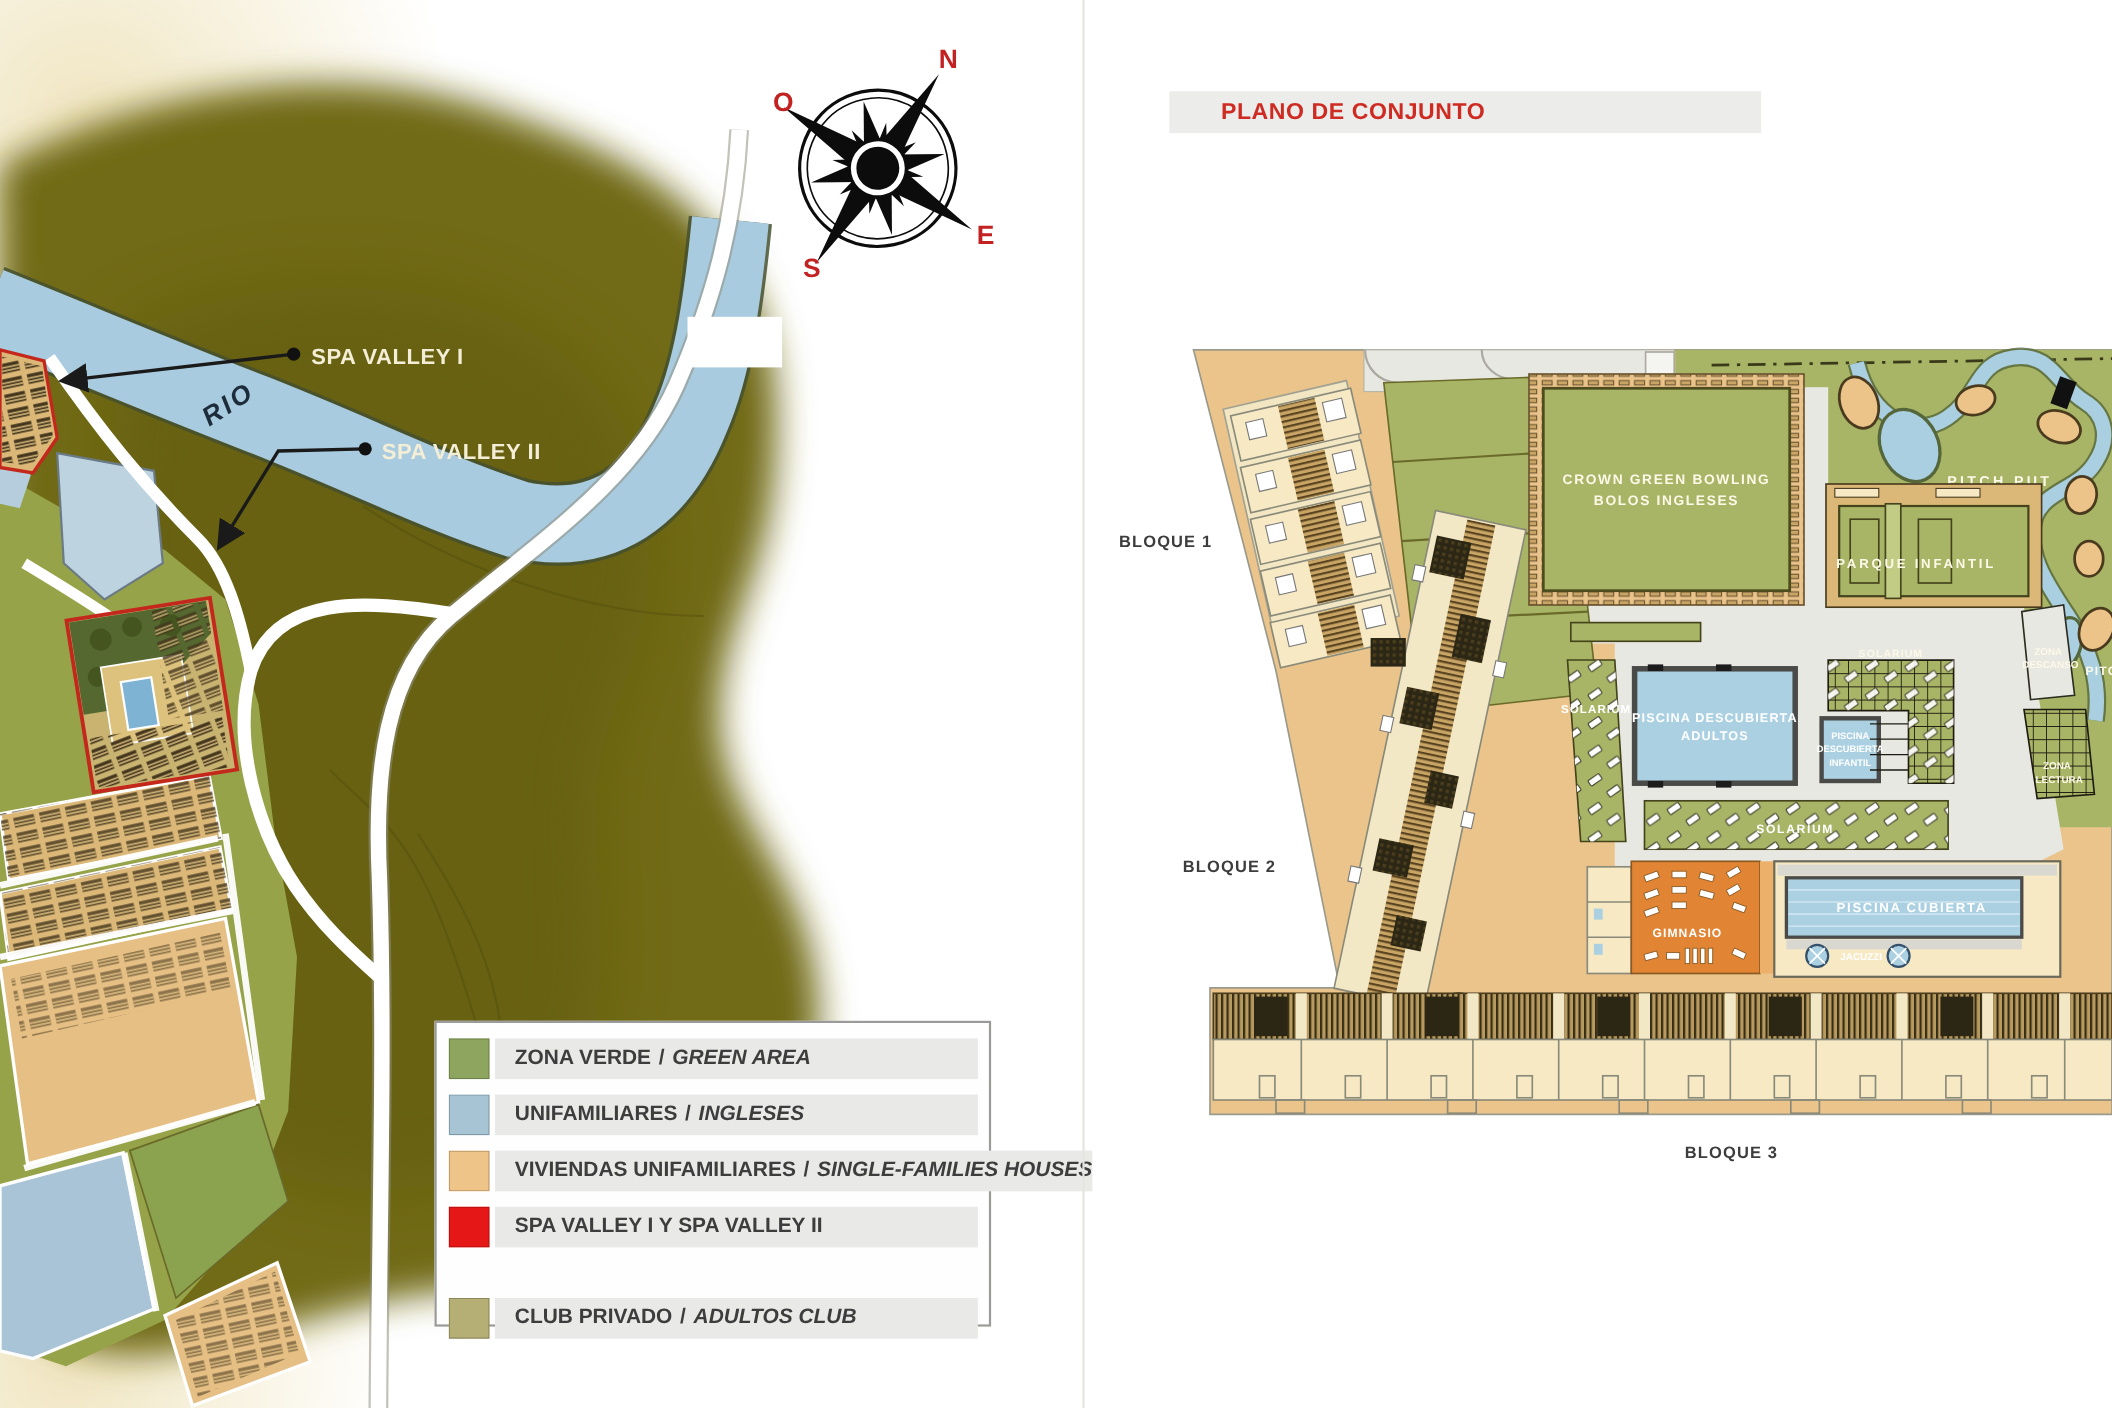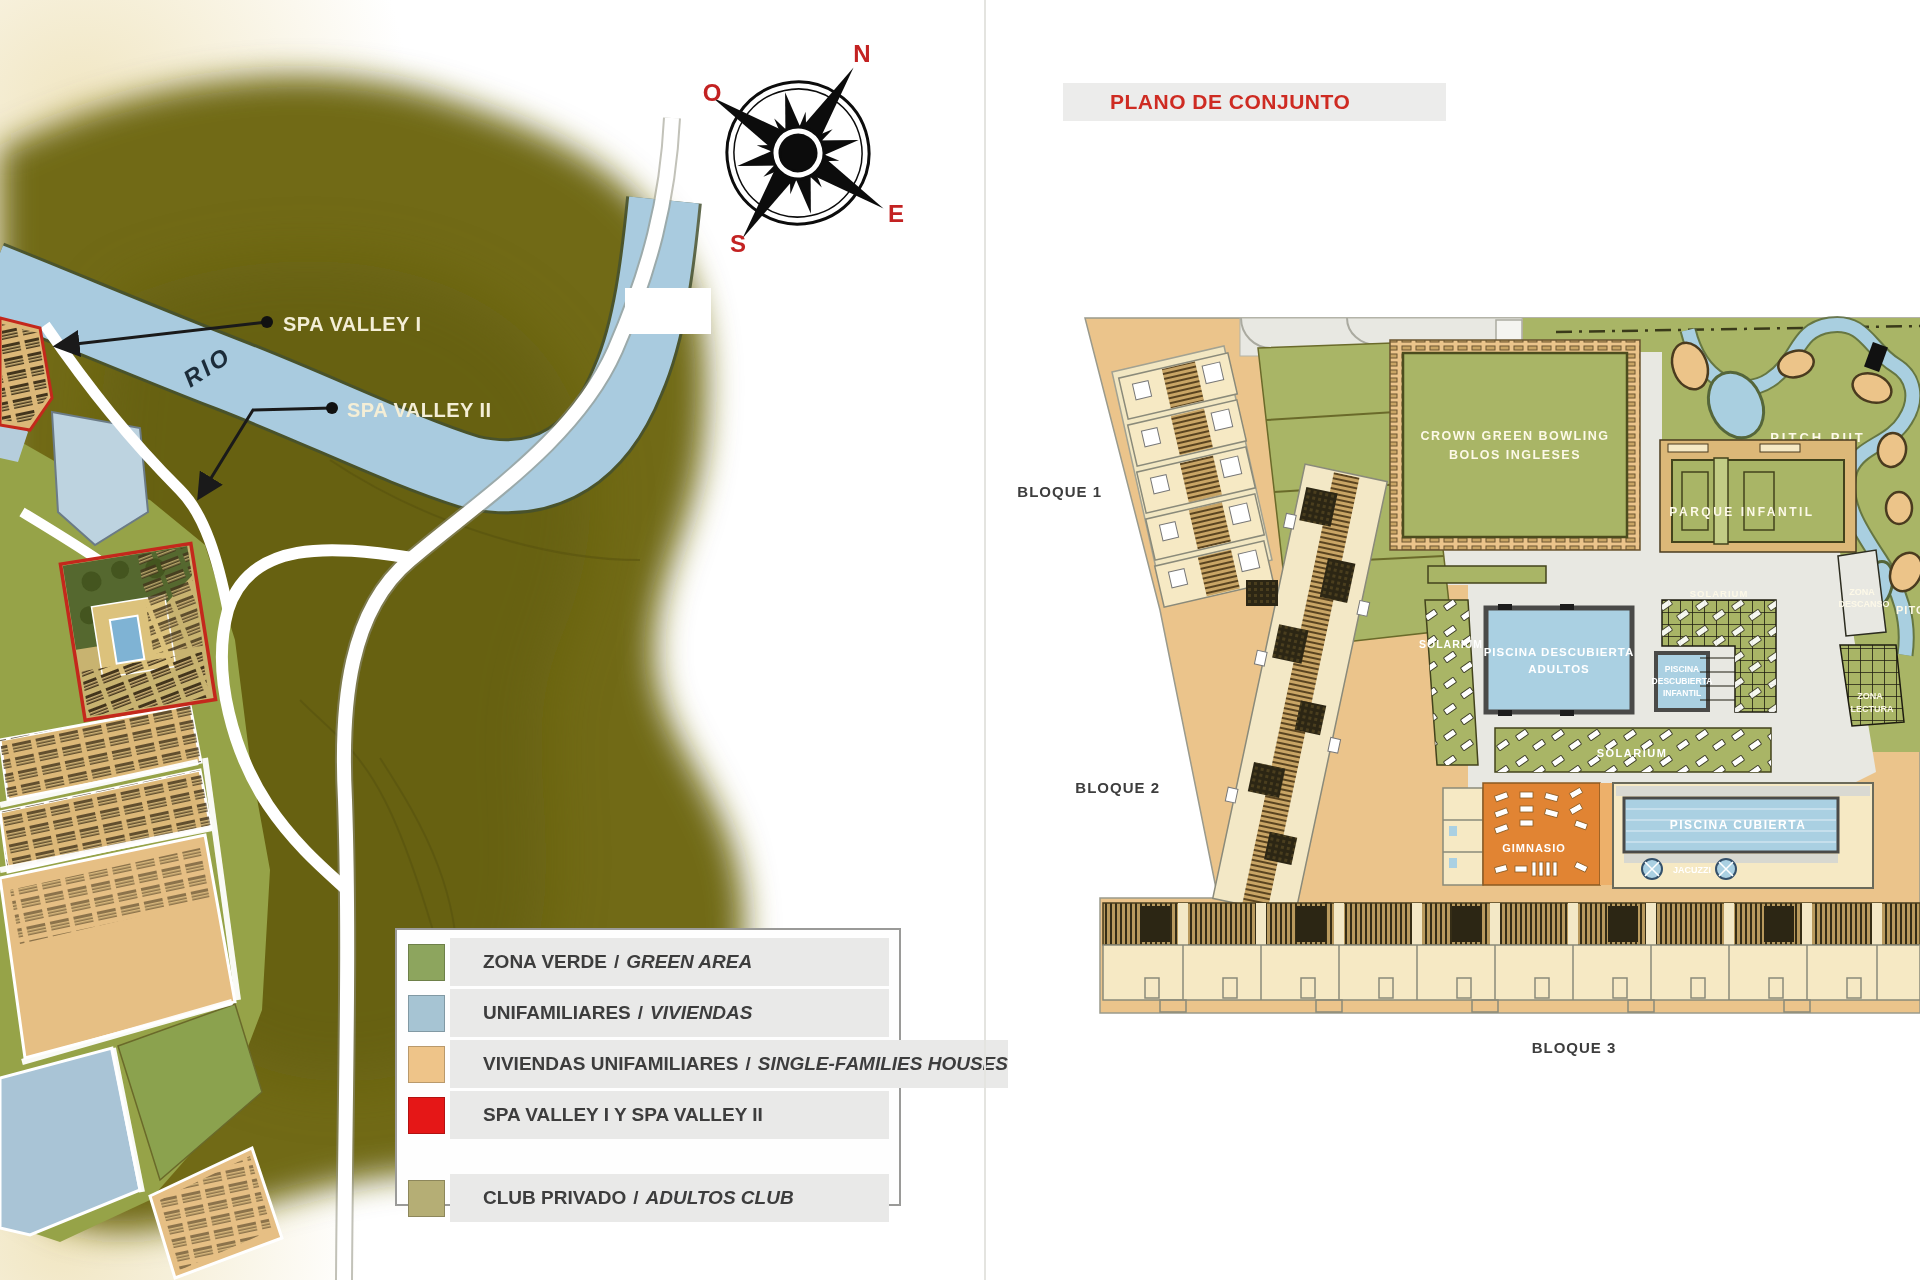--- a/index.html
+++ b/index.html
@@ -1,31 +1,31 @@
 <!DOCTYPE html>
 <html><head>
 <meta charset="utf-8">
 <style>
   html,body{margin:0;padding:0;background:#fff;}
   .stage{position:relative;width:1920px;height:1280px;background:#ffffff;overflow:hidden;
          font-family:"Liberation Sans",sans-serif;}
   svg text{font-family:"Liberation Sans",sans-serif;}
   .gutter{position:absolute;left:984px;top:0;width:2px;height:1280px;background:#e4e4e0;}
   
-  .titlebar{position:absolute;left:1063px;top:83px;width:383px;height:38px;background:#ececeb;
+  .titlebar{position:absolute;left:1063px;top:83px;width:538px;height:38px;background:#ececeb;
             display:flex;align-items:center;}
   .titlebar span{color:#ce2b22;font-weight:bold;font-size:21px;letter-spacing:.5px;padding-left:47px;}
   
   .legend{position:absolute;left:395px;top:928px;width:506px;height:278px;background:#fefefe;
           border:2px solid #9a9a98;box-sizing:border-box;padding:12px 10px 12px 11px;}
   .legend-row{display:flex;align-items:center;height:40px;margin-bottom:11px;}
   .legend-row:last-child{margin-bottom:0;margin-top:43px;}
   .swatch{width:37px;height:37px;flex:0 0 37px;box-shadow:inset 0 0 0 1px rgba(0,0,0,.22);}
-  .lbar{flex:1;height:48px;background:#e9e9e8;margin-left:5px;display:flex;align-items:center;
-        padding-left:33px;font-size:19px;color:#3d3d3d;white-space:nowrap;}
+  .lbar{flex:1;height:37px;background:#e9e9e8;margin-left:5px;display:flex;align-items:center;
+        padding-left:18px;font-size:19px;color:#3d3d3d;white-space:nowrap;}
   .lbar b{font-weight:700;}
   .lbar .sep{margin:0 7px;font-weight:700;}
   .lbar i{font-style:italic;font-weight:700;}
   .half{position:absolute;top:0;height:1280px;}
 </style>
 </head>
 <body>
 <div class="stage">
 
 <svg class="half" style="left:0;width:984px;" viewBox="0 0 984 1280">
@@ -514,21 +514,21 @@
           <b>ZONA VERDE</b>
           <span class="sep">/</span>
           <i>GREEN AREA</i>
         </div>
       </div>
       <div class="legend-row">
         <div class="swatch" style="background: rgb(166, 196, 211);"></div>
         <div class="lbar">
           <b>UNIFAMILIARES</b>
           <span class="sep">/</span>
-          <i>VIVIENDAS</i>
+          <i>INGLESES</i>
         </div>
       </div>
       <div class="legend-row">
         <div class="swatch" style="background: rgb(238, 196, 137);"></div>
         <div class="lbar">
           <b>VIVIENDAS UNIFAMILIARES</b>
           <span class="sep">/</span>
           <i>SINGLE-FAMILIES HOUSES</i>
         </div>
       </div>

